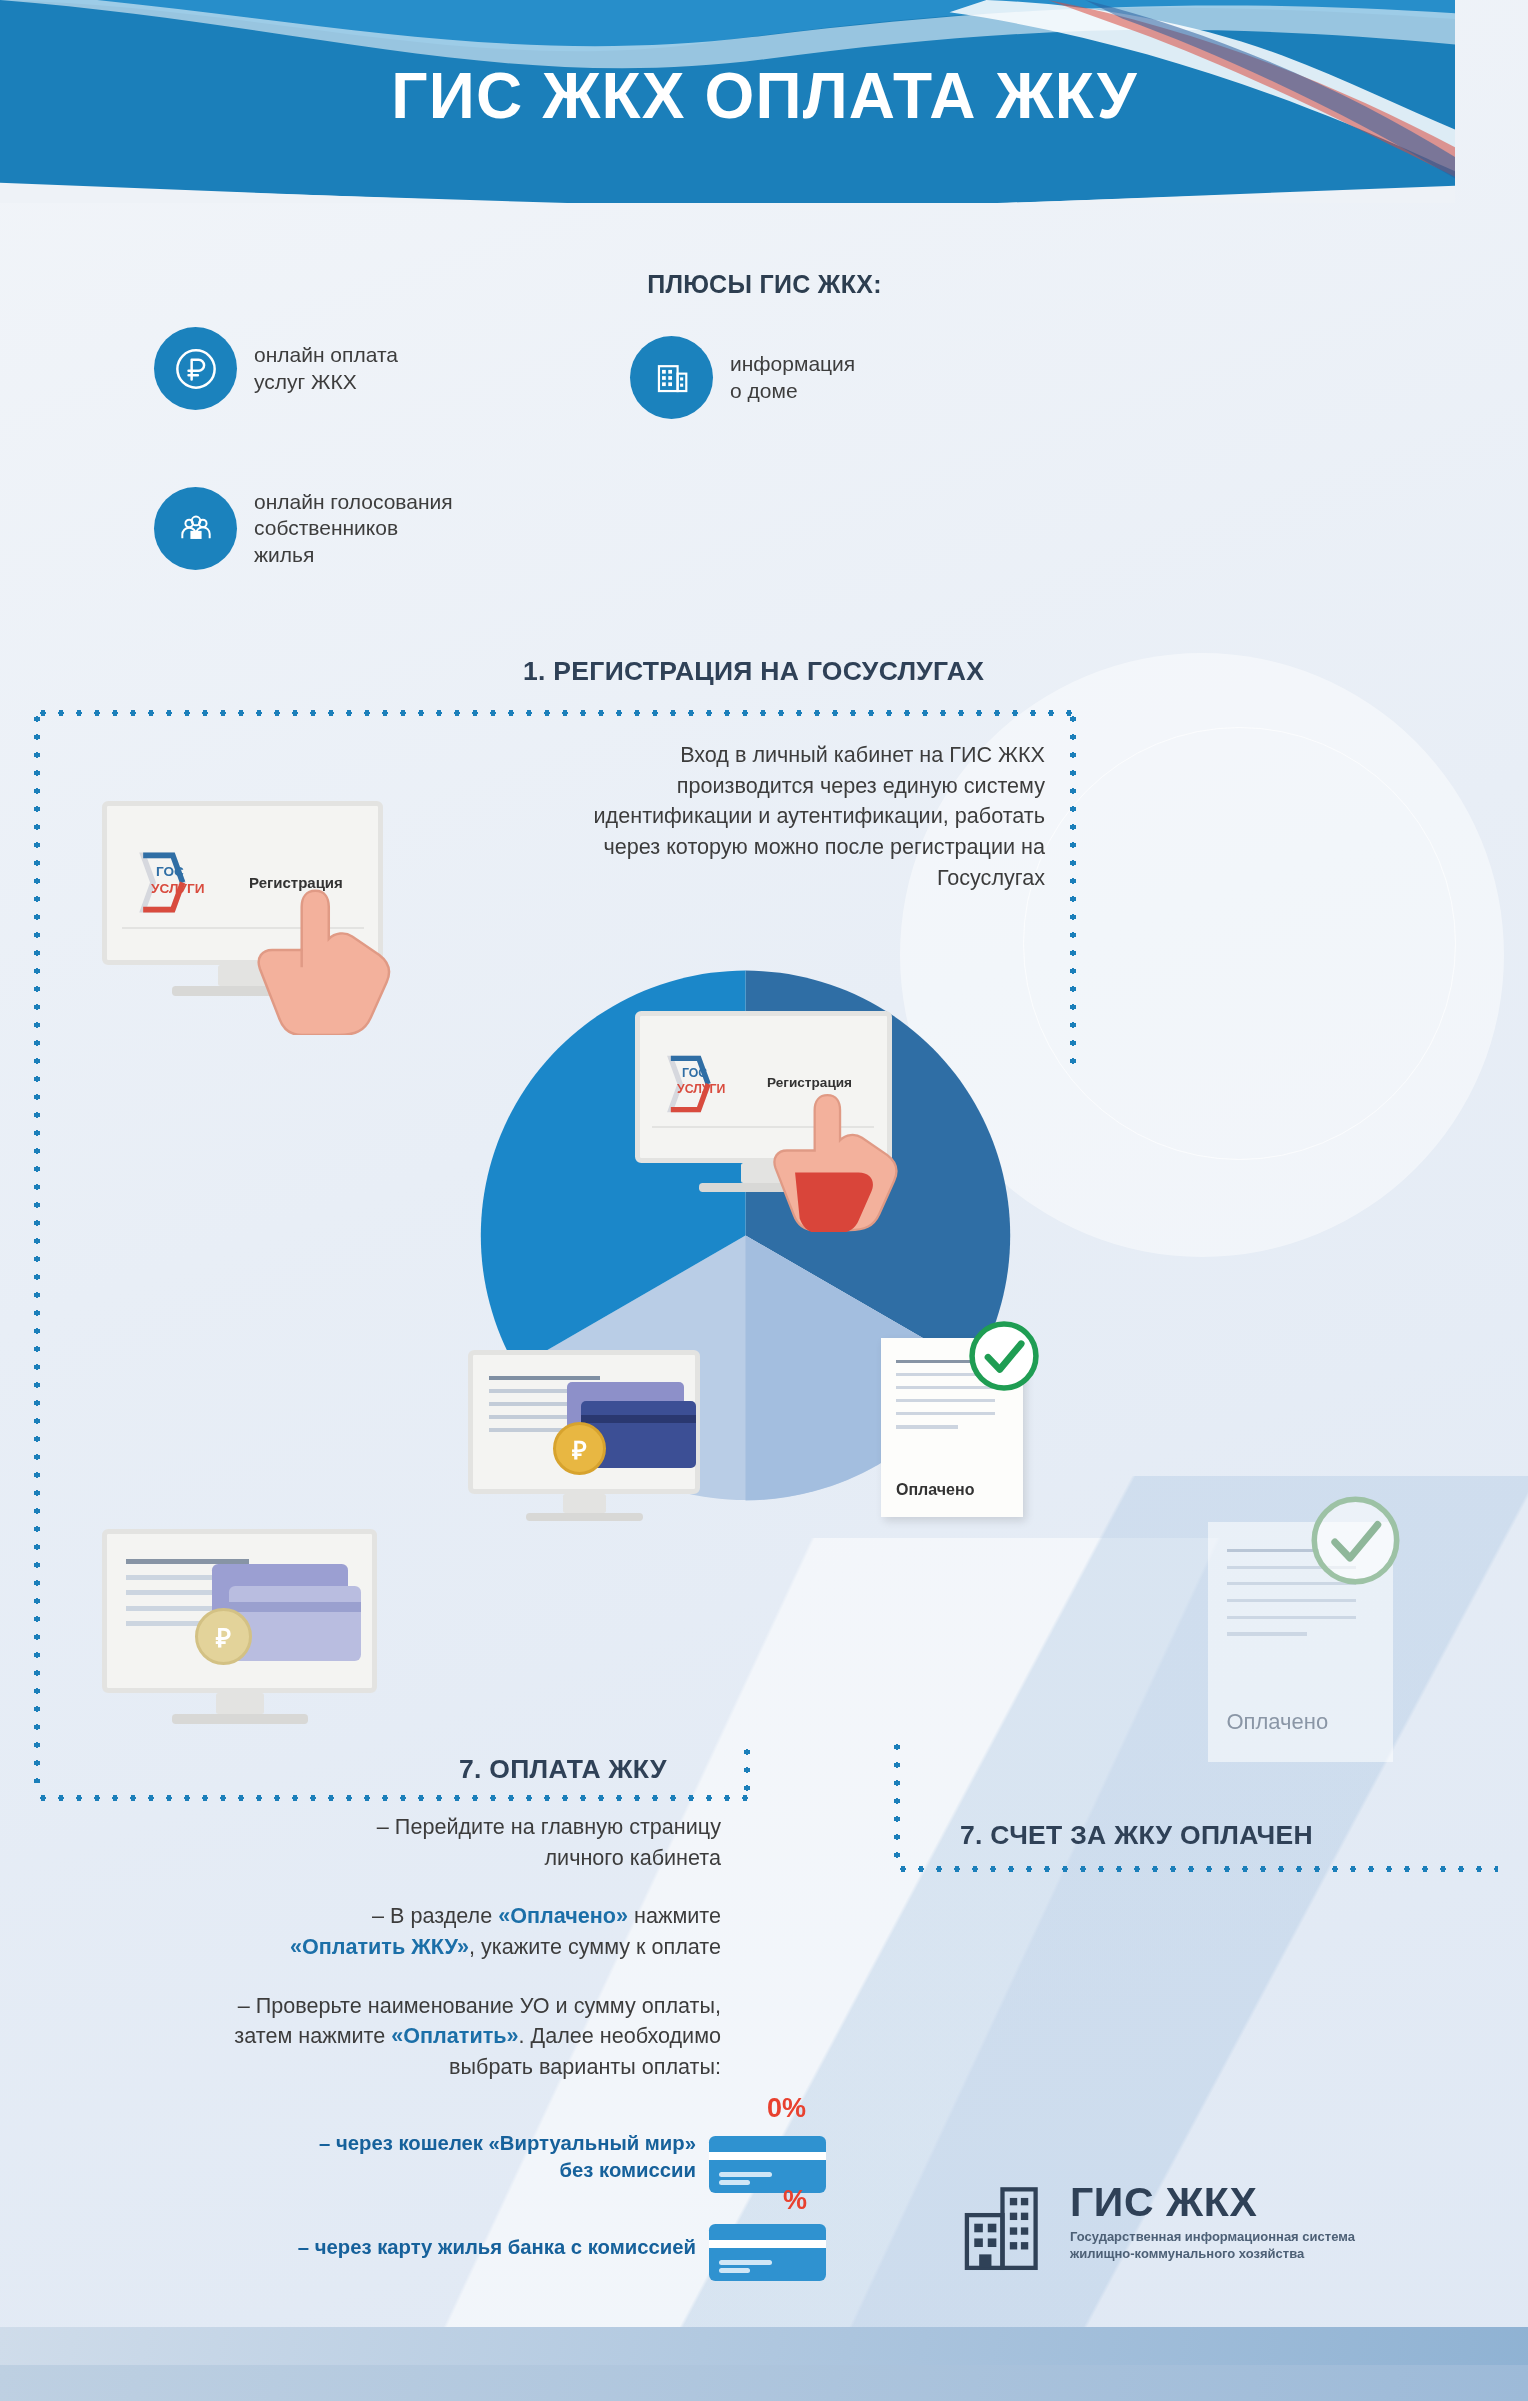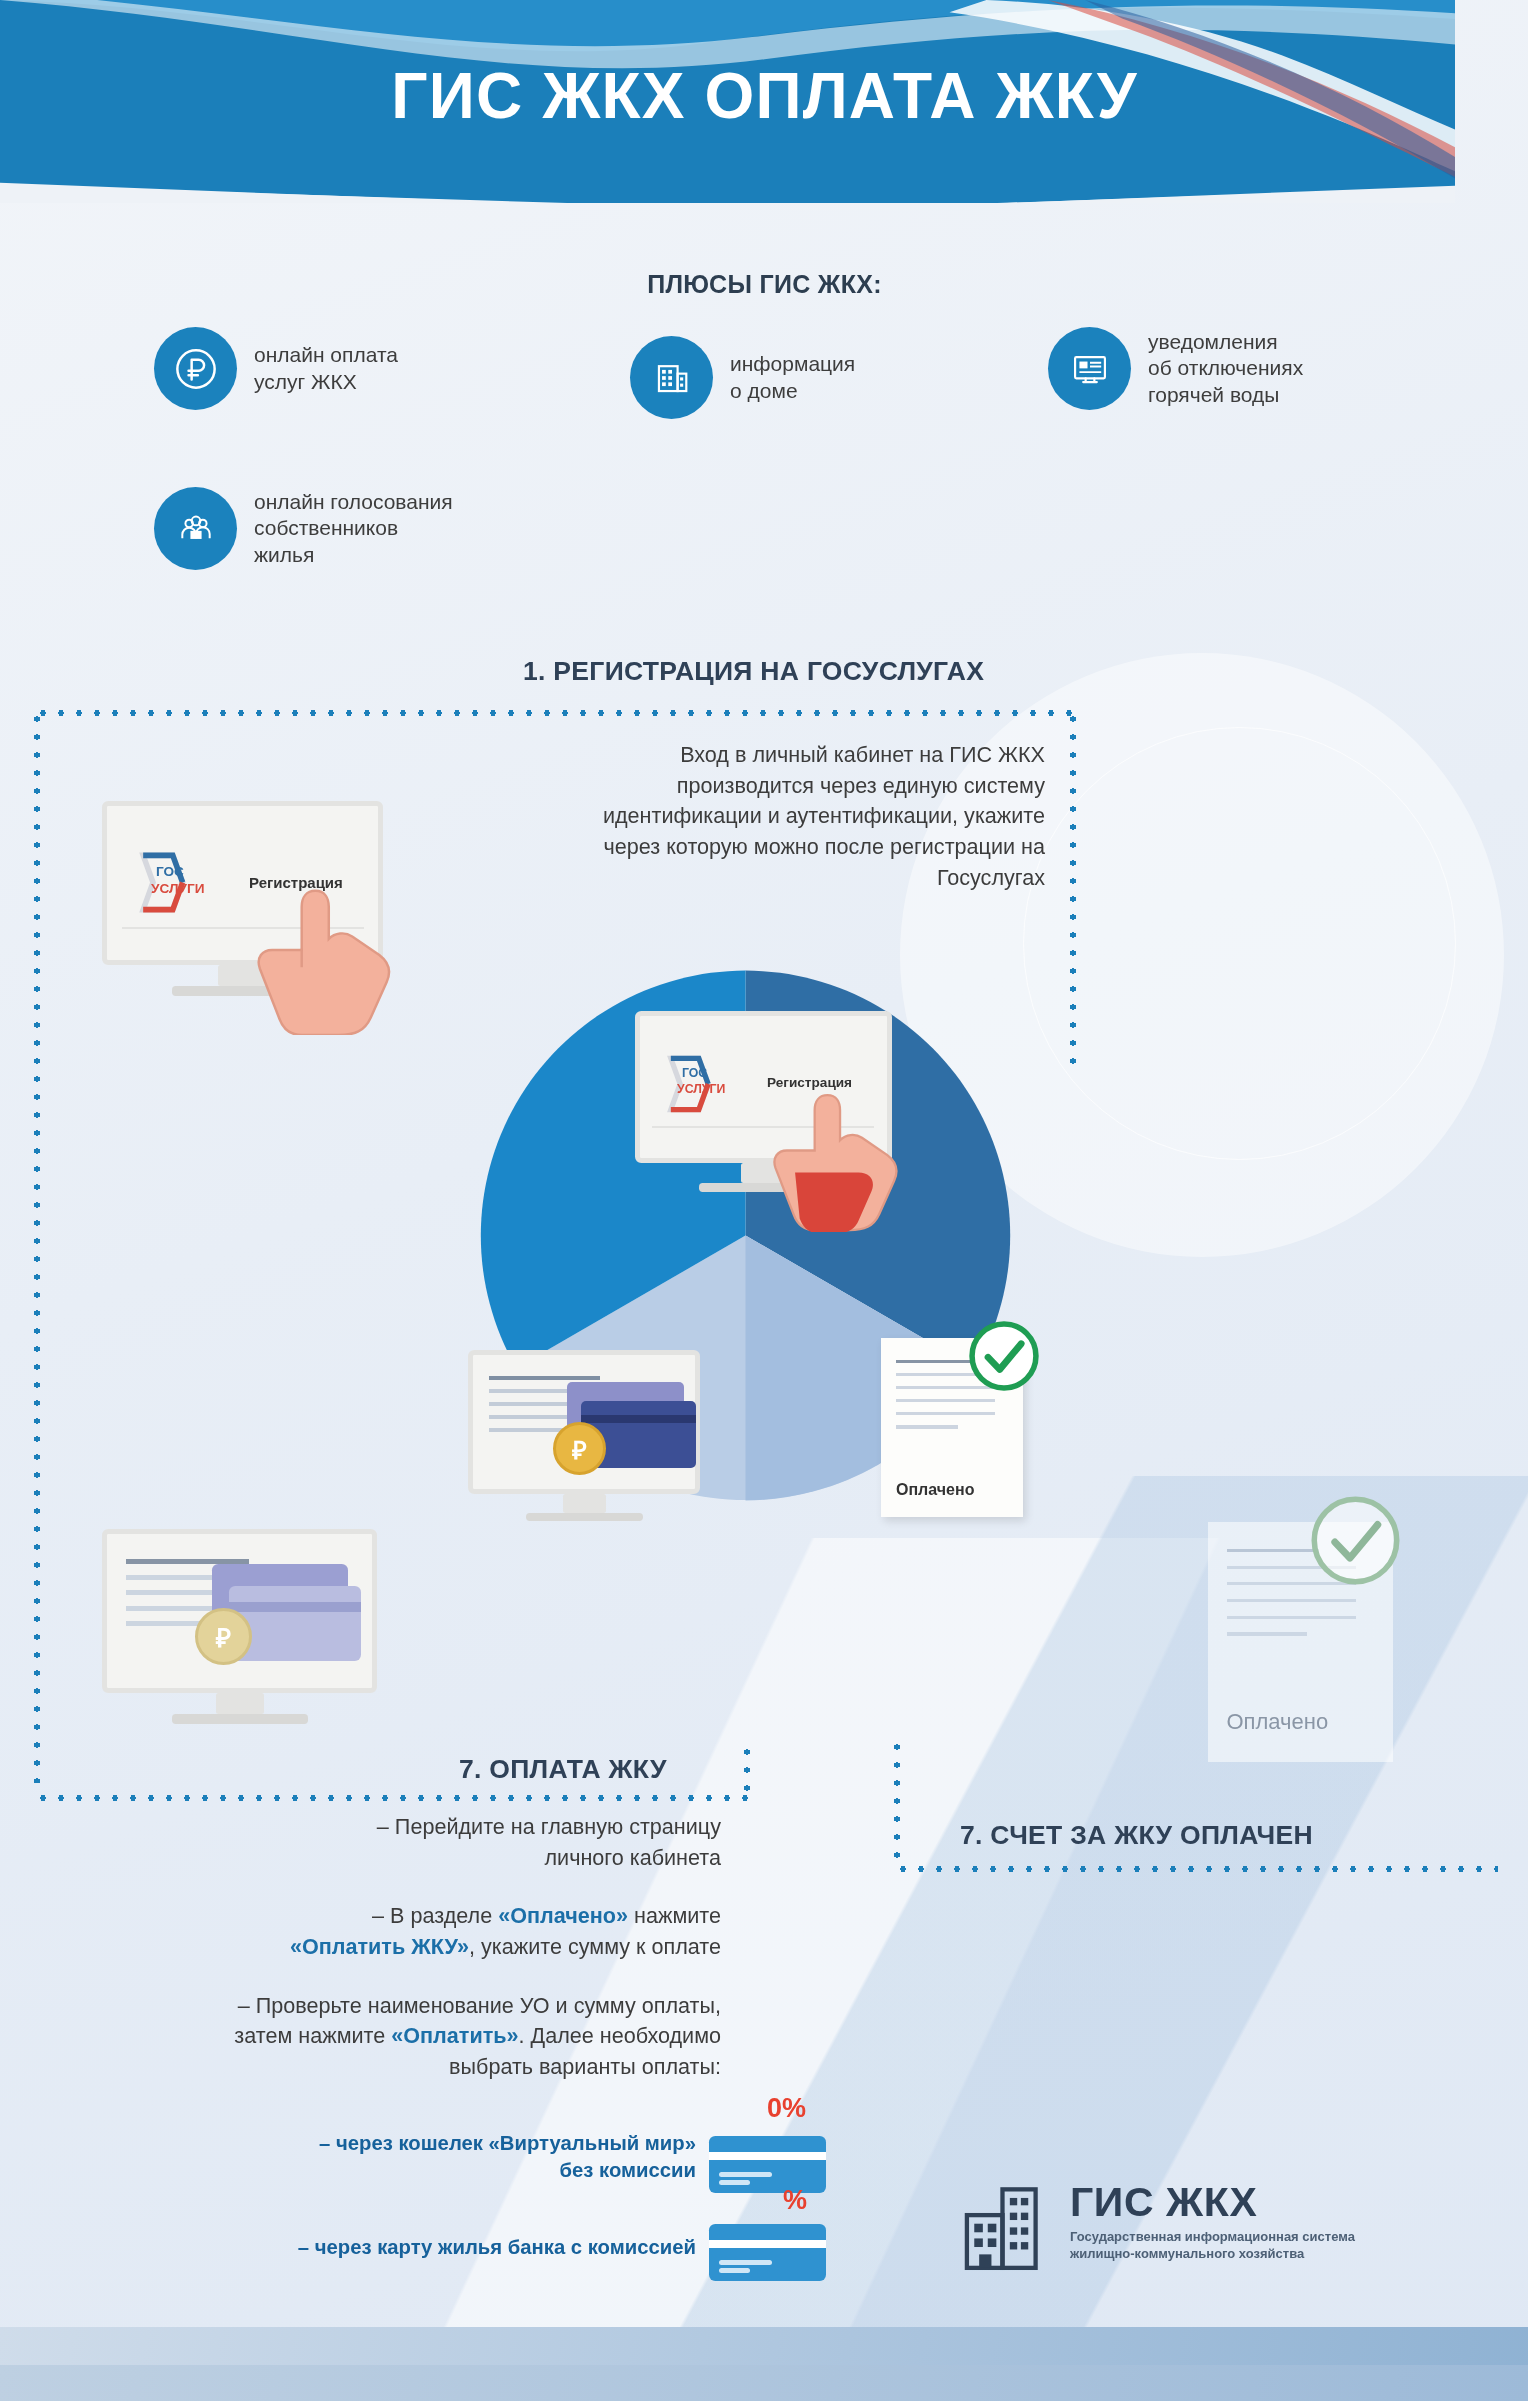--- a/index.html
+++ b/index.html
@@ -155,31 +155,20 @@
           <rect x="21" y="44" width="6" height="6"></rect>
             <rect x="31" y="44" width="6" height="6"></rect>
           <rect x="50" y="36" width="5" height="5"></rect>
             <rect x="50" y="46" width="5" height="5"></rect>
         </g>
       </svg>
     </div>
     <div class="txt">информация<br>о доме</div>
   </div>
 
-  <div class="plus p3">
-    <div class="bubble">
-      <svg width="46" height="46" viewBox="0 0 74 74">
-        <rect x="13" y="18" width="48" height="34" rx="2" fill="none" stroke="#fff" stroke-width="3.5"></rect>
-        <path d="M30 52 L30 58 M44 52 L44 58 M26 58 L48 58" stroke="#fff" stroke-width="3.5" stroke-linecap="round"></path>
-        <rect x="20" y="25" width="13" height="11" fill="#fff"></rect>
-        <path d="M37 27 L55 27 M37 33 L55 33 M20 42 L55 42" stroke="#fff" stroke-width="3"></path>
-      </svg>
-    </div>
-    <div class="txt">уведомления<br>об отключениях<br>горячей воды</div>
-  </div>
 
   <div class="plus p4">
     <div class="bubble">
       <svg width="46" height="46" viewBox="0 0 74 74">
         <g fill="none" stroke="#fff" stroke-width="3.2">
           <circle cx="26" cy="28" r="6"></circle>
             <circle cx="48" cy="28" r="6"></circle>
             <circle cx="37" cy="24" r="7"></circle>
           <path d="M15 52 v-6 a11 11 0 0 1 22 0 v6"></path>
           <path d="M37 52 v-7 a11 11 0 0 1 22 0 v7"></path>
@@ -188,21 +177,21 @@
       </svg>
     </div>
     <div class="txt">онлайн голосования<br>собственников<br>жилья</div>
   </div>
 
   <div class="sec-title s1-title">1. РЕГИСТРАЦИЯ НА ГОСУСЛУГАХ</div>
   <div class="dots" style="left:34px;top:710px;width:1042px;"></div>
   <div class="dots-v" style="left:1070px;top:710px;height:358px;"></div>
   <div class="dots-v" style="left:34px;top:710px;height:1073px;"></div>
 
-  <div class="para s1-text">Вход в личный кабинет на ГИС ЖКХ производится через единую систему идентификации и аутентификации, укажите через которую можно после регистрации на Госуслугах</div>
+  <div class="para s1-text">Вход в личный кабинет на ГИС ЖКХ производится через единую систему идентификации и аутентификации, работать через которую можно после регистрации на Госуслугах</div>
 
   <div class="mon m-top">
     <div class="screen" style="width:271px;height:154px;">
       <div style="position:absolute;left:30px;top:43px;width:111px;height:67px;">
         <svg width="111" height="67" viewBox="0 0 180 108">
           <path d="M10 10 L58 10 L74 54 L58 98 L10 98 L26 54 Z" fill="none" stroke="#d6d8de" stroke-width="9"></path>
           <path d="M10 10 L58 10 L74 54" fill="none" stroke="#2f6ea5" stroke-width="9"></path>
           <path d="M74 54 L58 98 L10 98" fill="none" stroke="#d94b3e" stroke-width="9"></path>
         </svg>
       </div>

